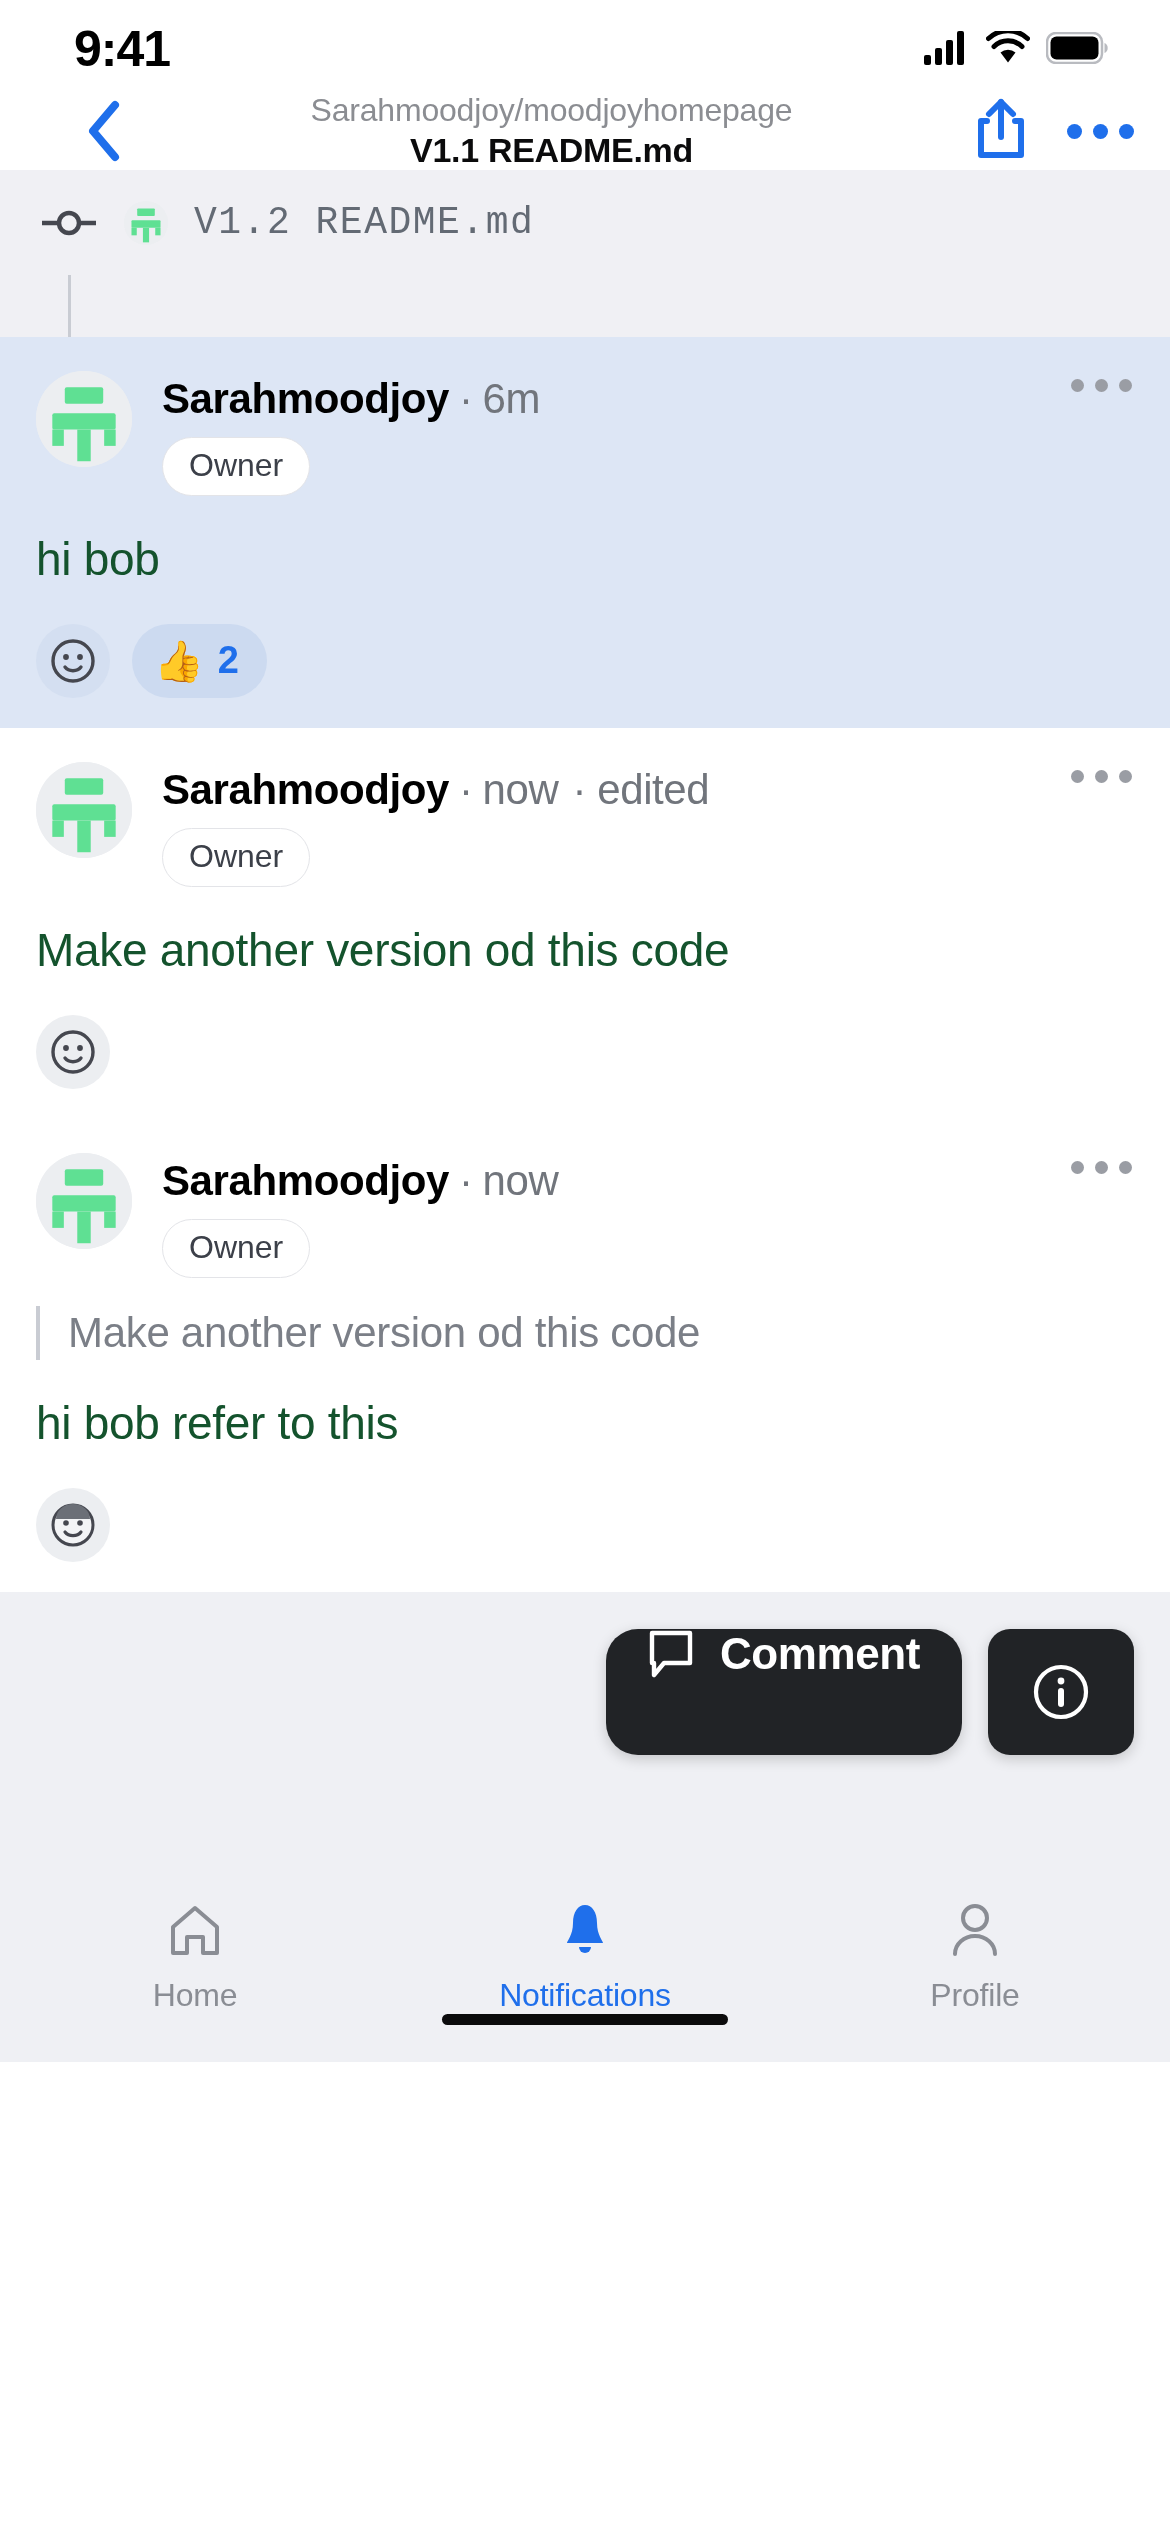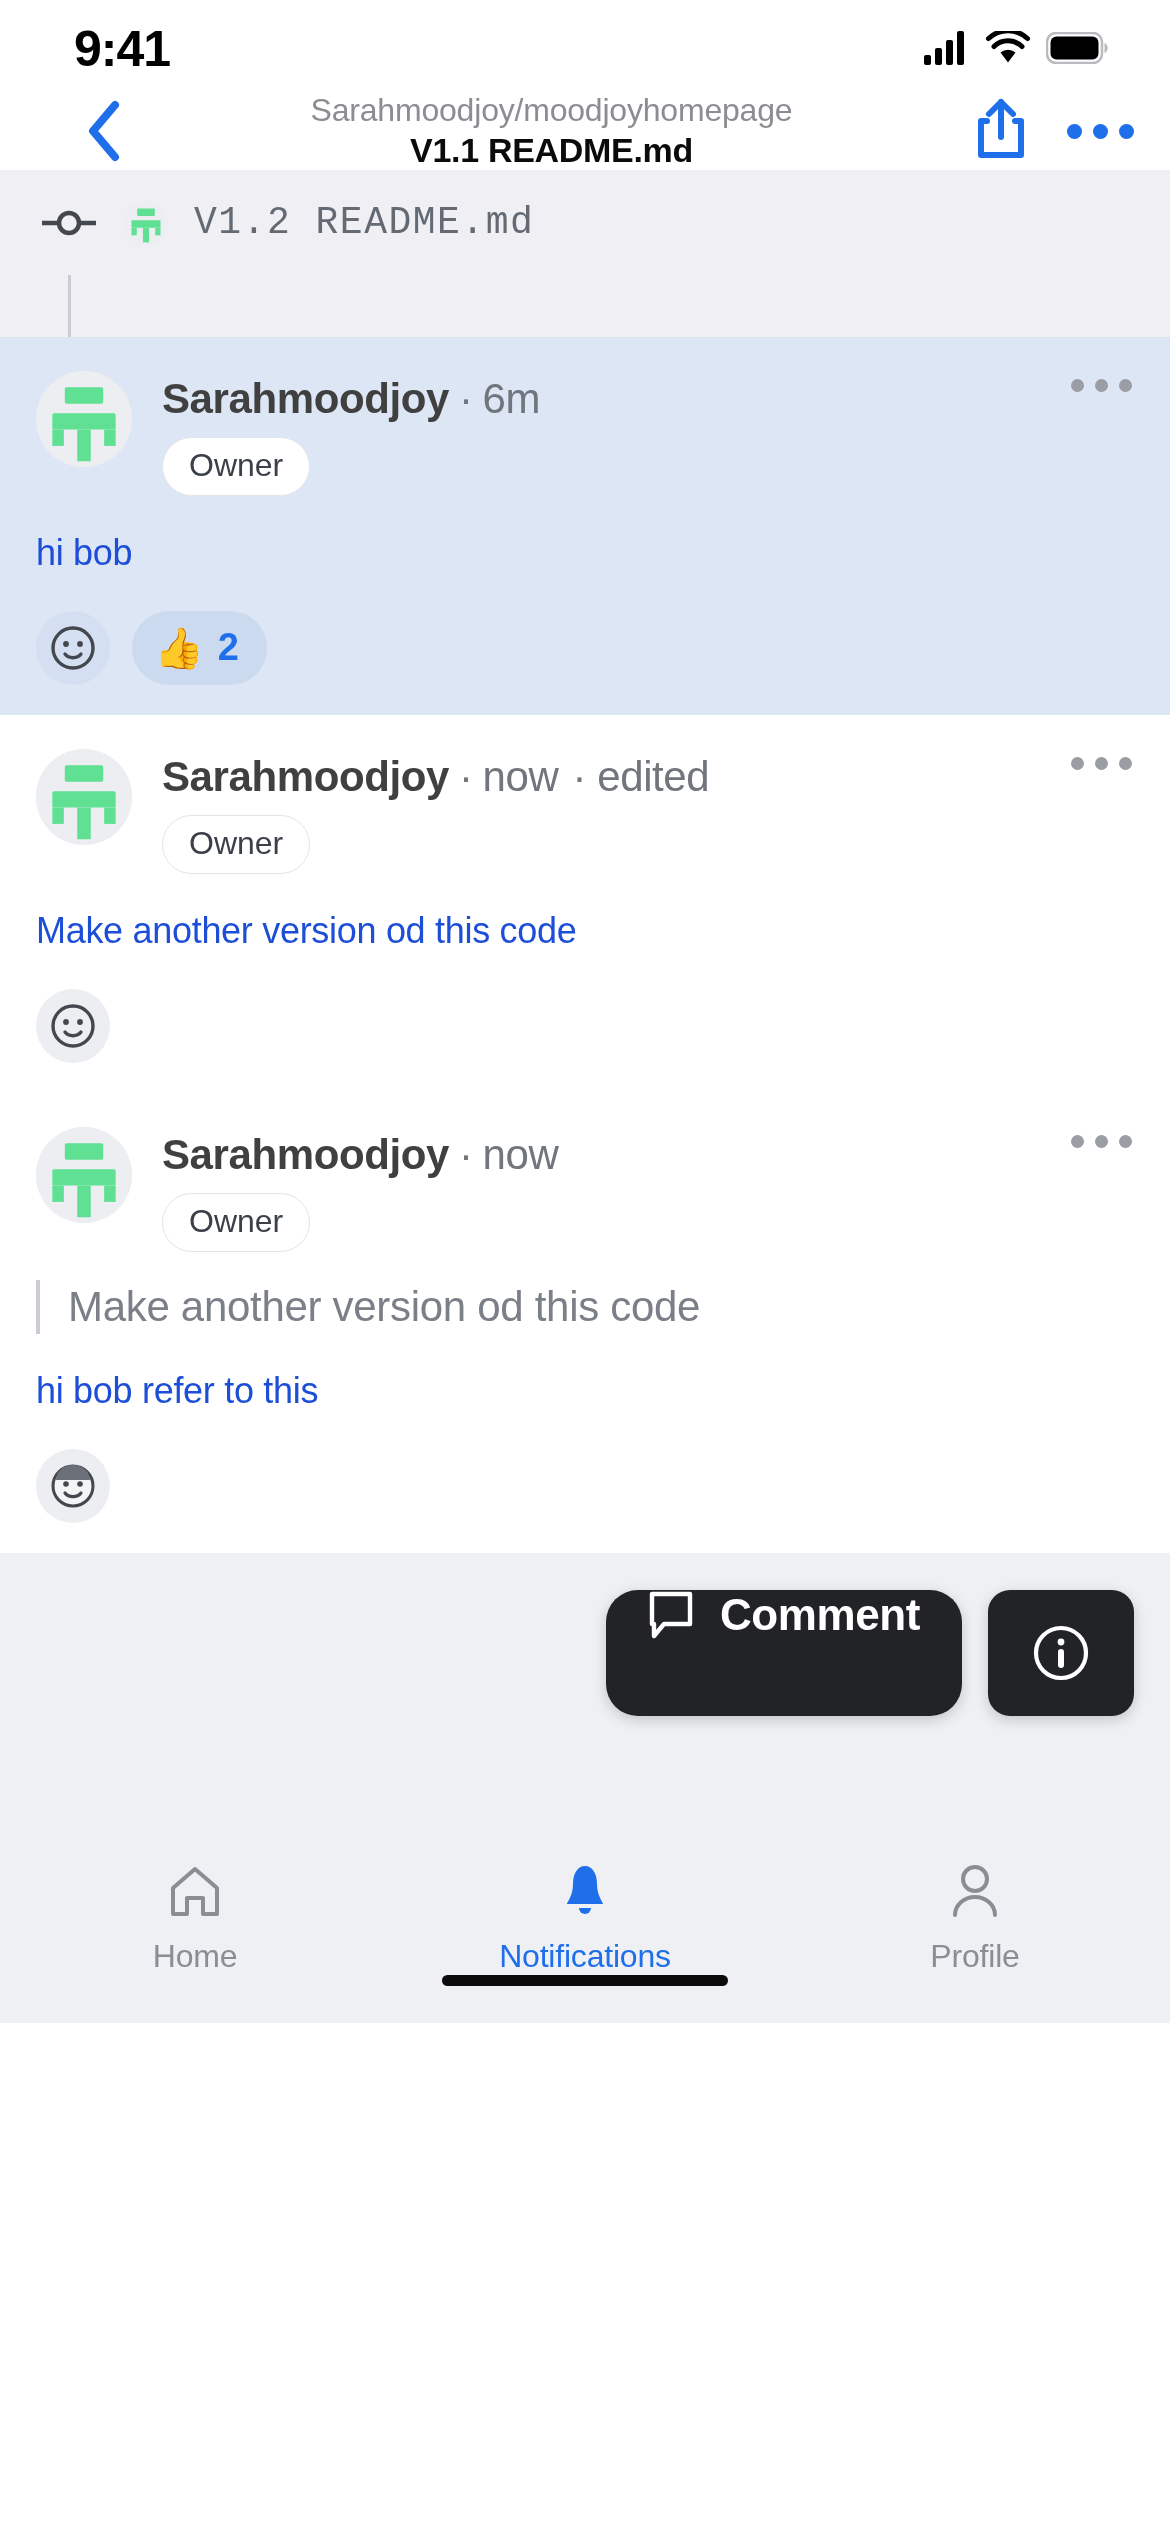--- a/index.html
+++ b/index.html
@@ -39,29 +39,29 @@
 
   
   .comment { padding:34px 36px 30px 36px; position:relative; }
   .comment.highlight { background:#dde6f5; }
   .comment-sep { height:1px; background:#dcdde1; margin:0; }
 
   .c-head { display:flex; align-items:flex-start; }
   .c-avatar { width:96px; height:96px; border-radius:50%; background:#eceef1; flex:0 0 96px; position:relative; overflow:hidden; }
   .c-meta { flex:1; padding-left:30px; padding-top:4px; }
   .c-nameline { display:flex; align-items:baseline; font-size:42px; letter-spacing:-0.4px; }
-  .c-name { font-weight:700; color:#404040; }
+  .c-name { font-weight:700; color:#000000; }
   .c-sep { color:#71757c; margin:0 10px; font-weight:400; }
   .c-time { color:#71757c; font-weight:400; }
   .c-edited { color:#71757c; font-weight:400; }
   .c-badge { display:inline-block; margin-top:14px; background:#ffffff; border:1px solid #e3e4e8; border-radius:40px; padding:9px 26px 11px 26px; font-size:32px; color:#3c4049; }
   .c-more { position:absolute; right:38px; top:42px; display:flex; gap:11px; }
   .c-more i { width:13px; height:13px; border-radius:50%; background:#9a9da4; display:block; }
 
-  .c-body { font-size:36px; color:#1d4ed8; margin-top:34px; letter-spacing:-0.3px; line-height:1.3; }
+  .c-body { font-size:46px; color:#14532d; margin-top:34px; letter-spacing:-0.3px; line-height:1.3; }
   .c-quote { margin-top:28px; padding-left:28px; border-left:4px solid #c9ccd3; font-size:42px; color:#7b7f87; letter-spacing:-0.3px; line-height:1.3; }
 
   .c-reactions { display:flex; align-items:center; gap:22px; margin-top:34px; }
   .react-btn { width:74px; height:74px; border-radius:50%; background:#eceef1; display:flex; align-items:center; justify-content:center; }
   .comment.highlight .react-btn { background:#d4dff1; }
   .react-pill { height:74px; border-radius:40px; background:#ccdaf0; display:flex; align-items:center; gap:14px; padding:0 28px 0 22px; }
   .react-emoji { font-size:40px; line-height:1; }
   .react-count { font-size:38px; color:#1f6feb; font-weight:600; }
 
   

